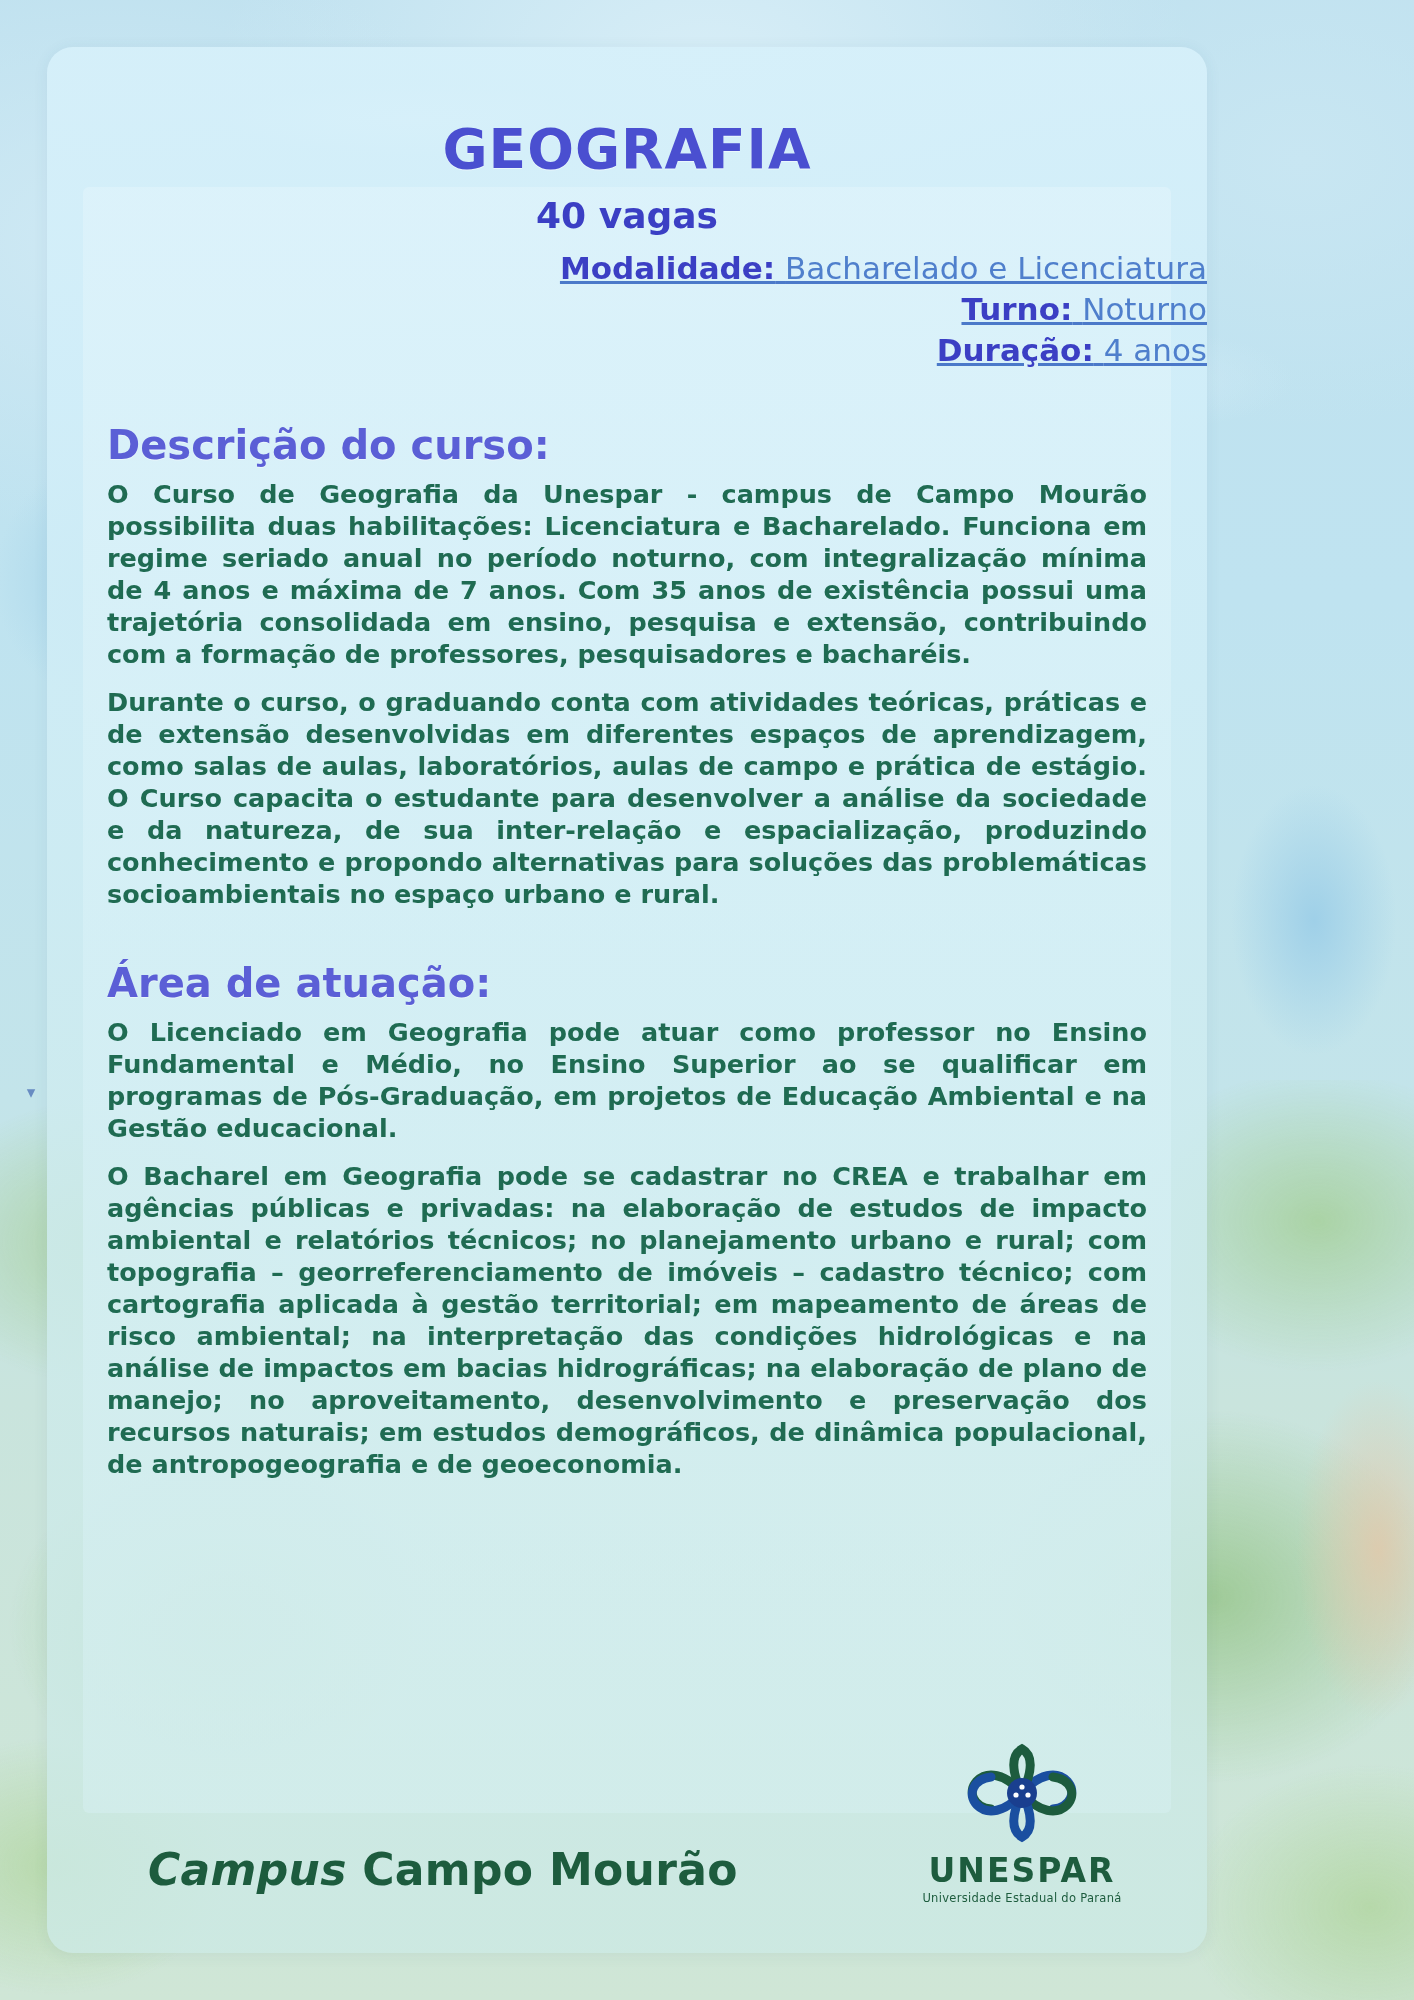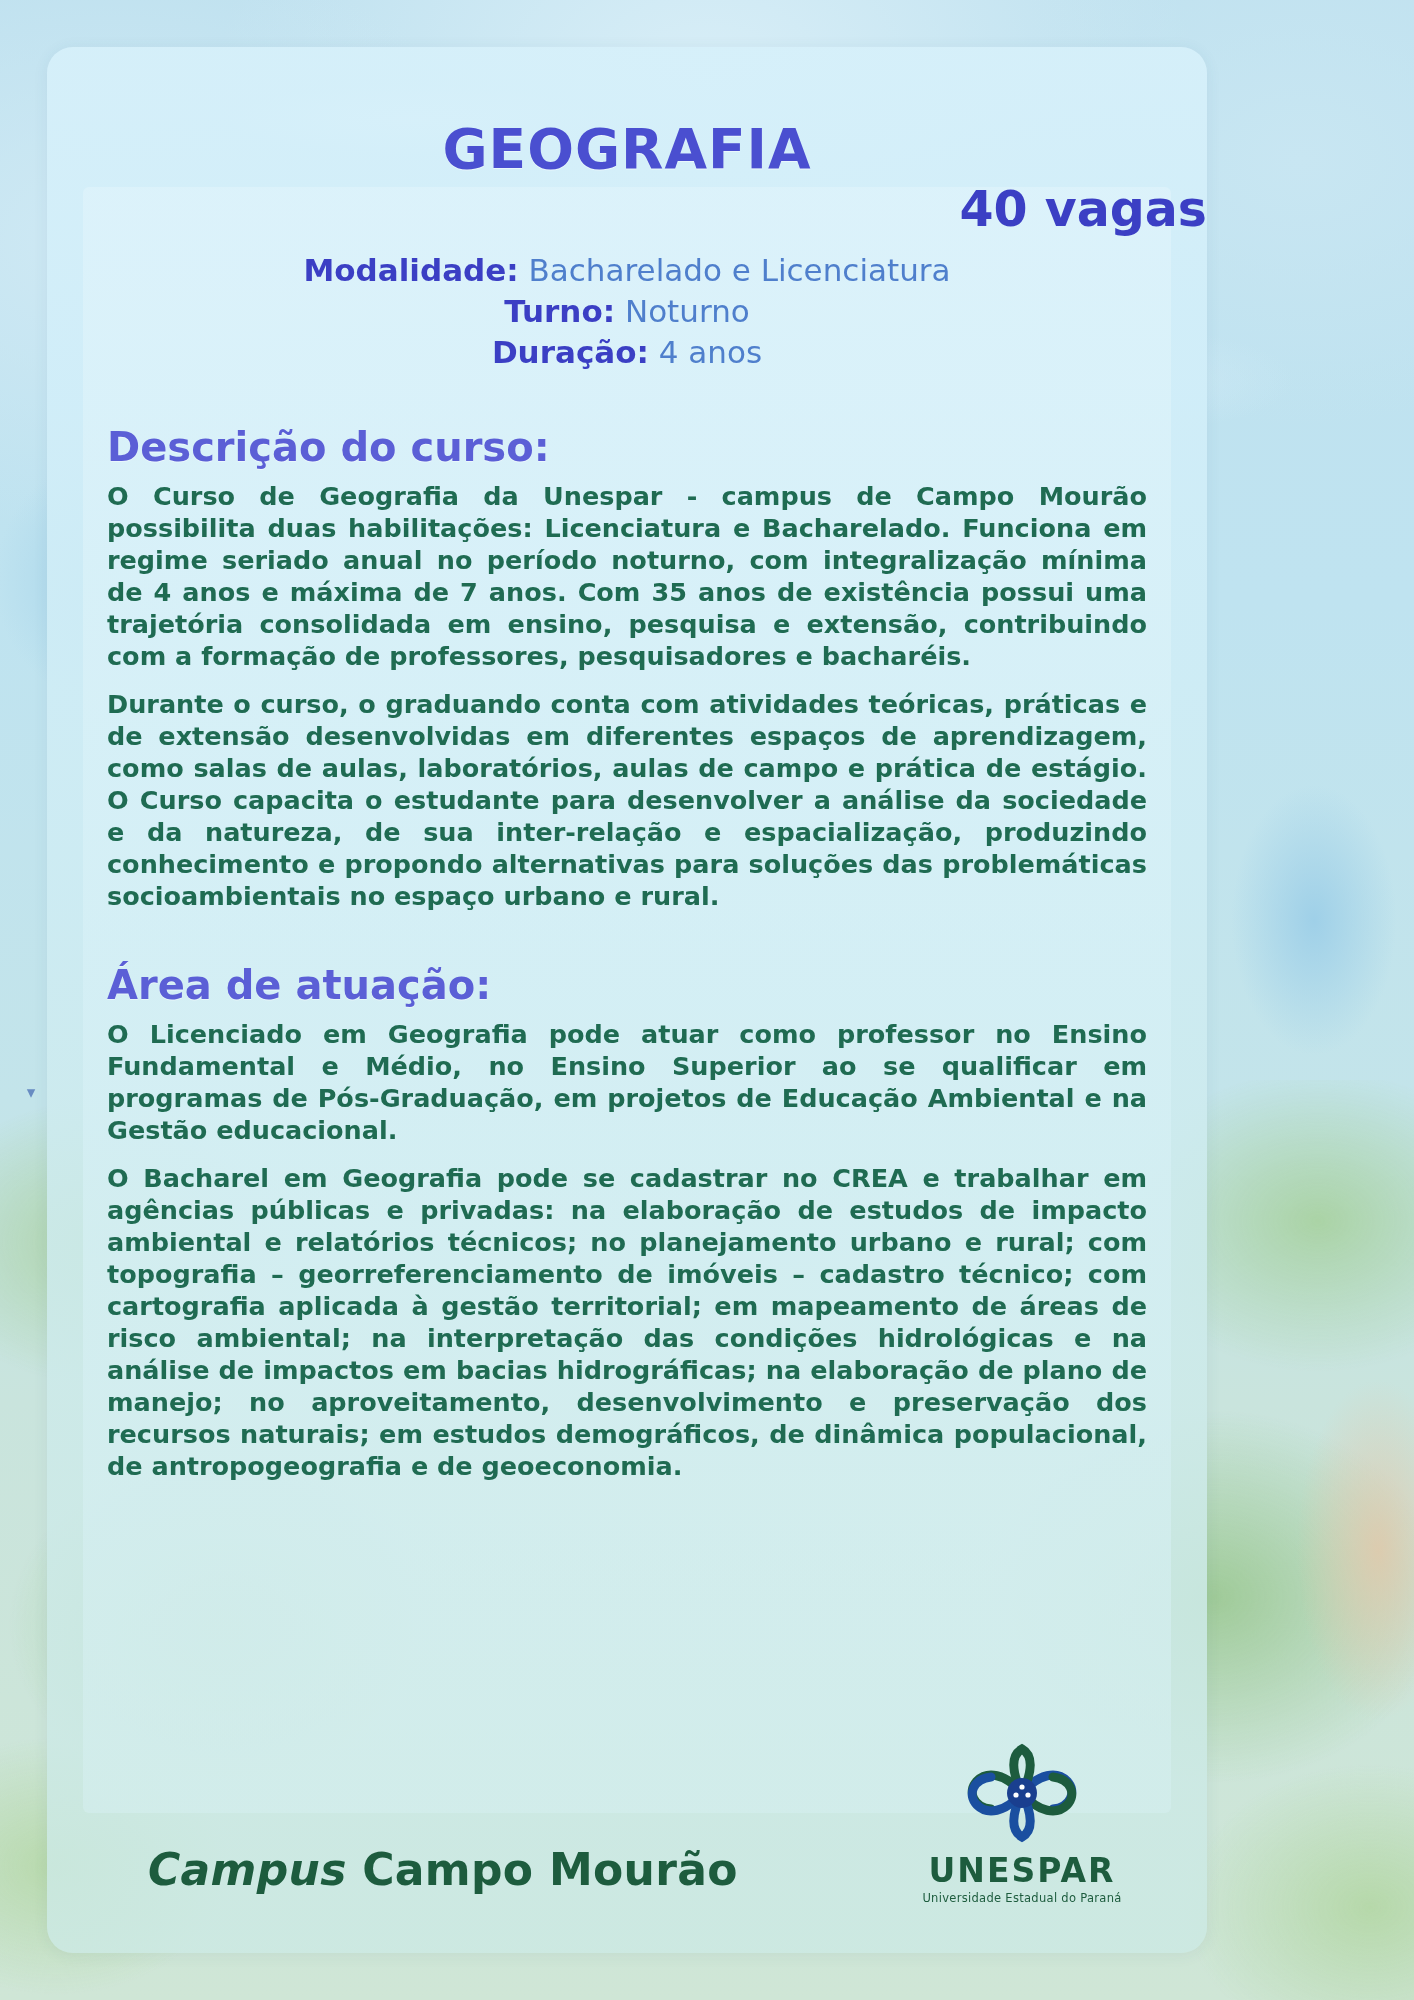--- a/index.html
+++ b/index.html
@@ -131,31 +131,33 @@
     color: #4a4fd0;
     font-family: "DejaVu Sans", sans-serif;
     font-weight: bold;
     font-size: 55px;
     letter-spacing: 1px;
     margin: 0;
     padding-top: 70px;
     text-shadow: 0 1px 0 rgba(255,255,255,.5);
   }
   .vagas {
+    text-align: center;
+    color: #3b3fc4;
+    font-weight: bold;
+    font-size: 36px;
+    margin-top: 14px;
+  }
+  .meta {
     text-align: right;
-    color: #3b3fc4;
-    font-weight: bold;
-    font-size: 49px;
-  }
-  .meta {
-    text-align: center;
     font-size: 31px;
     line-height: 1.33;
     margin-top: 12px;
     color: #4b79c9;
+    text-decoration: underline;
   }
   .meta .k {
     color: #3b3fc4;
     font-weight: bold;
   }
   .meta .v {
     color: #4f7fcc;
     font-weight: normal;
   }
 

